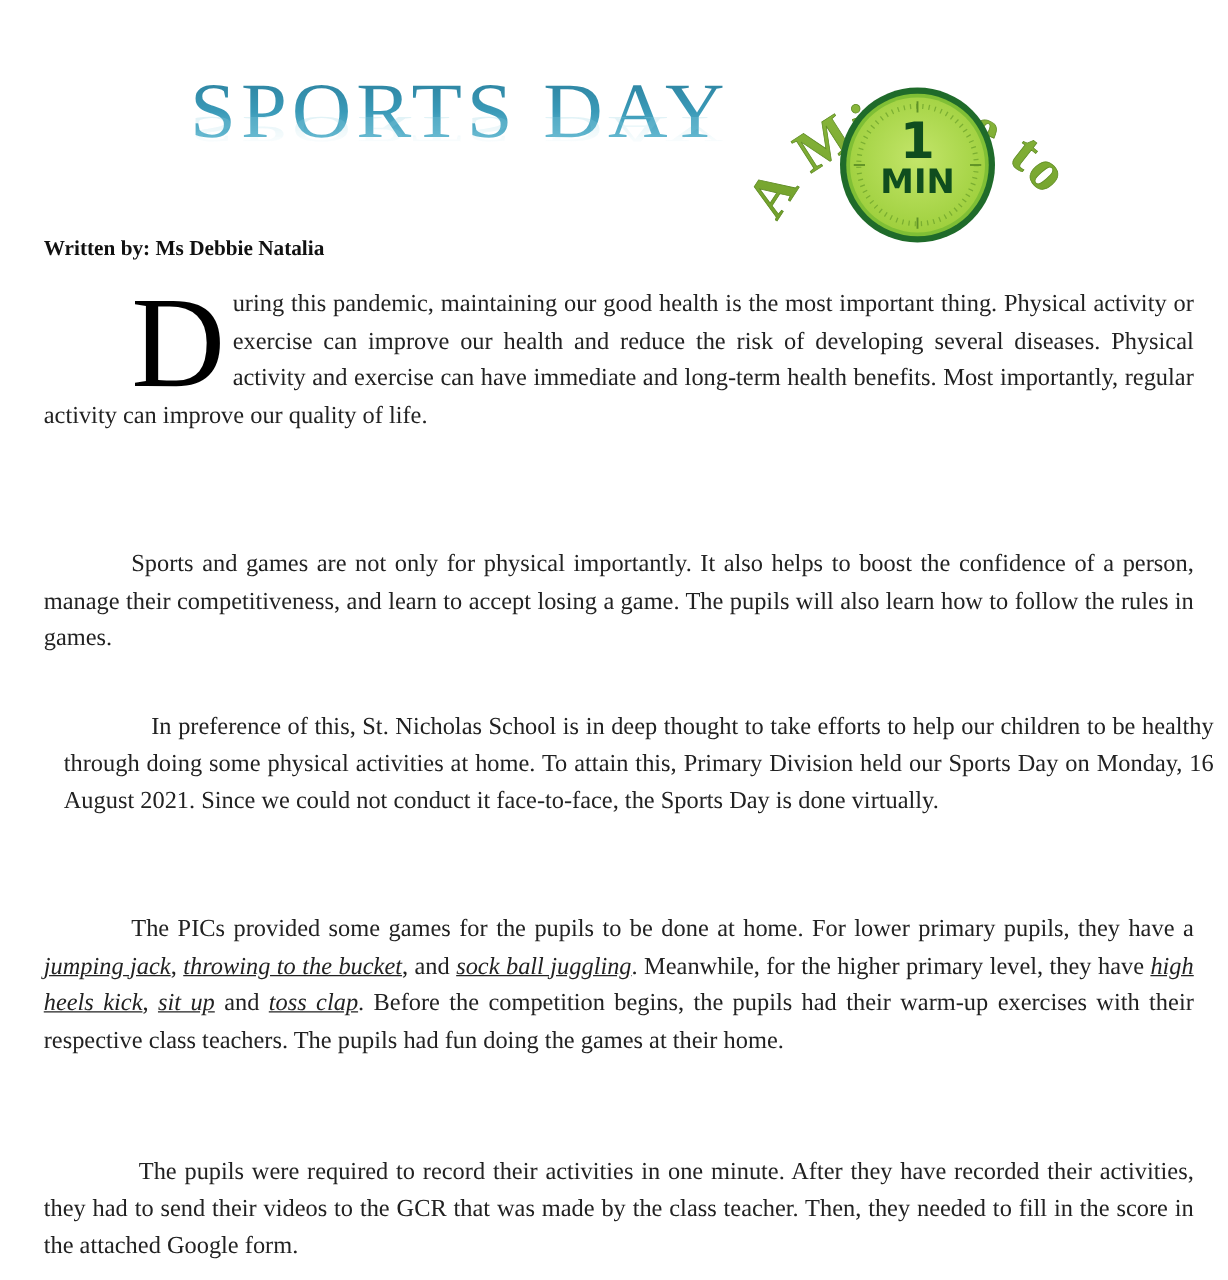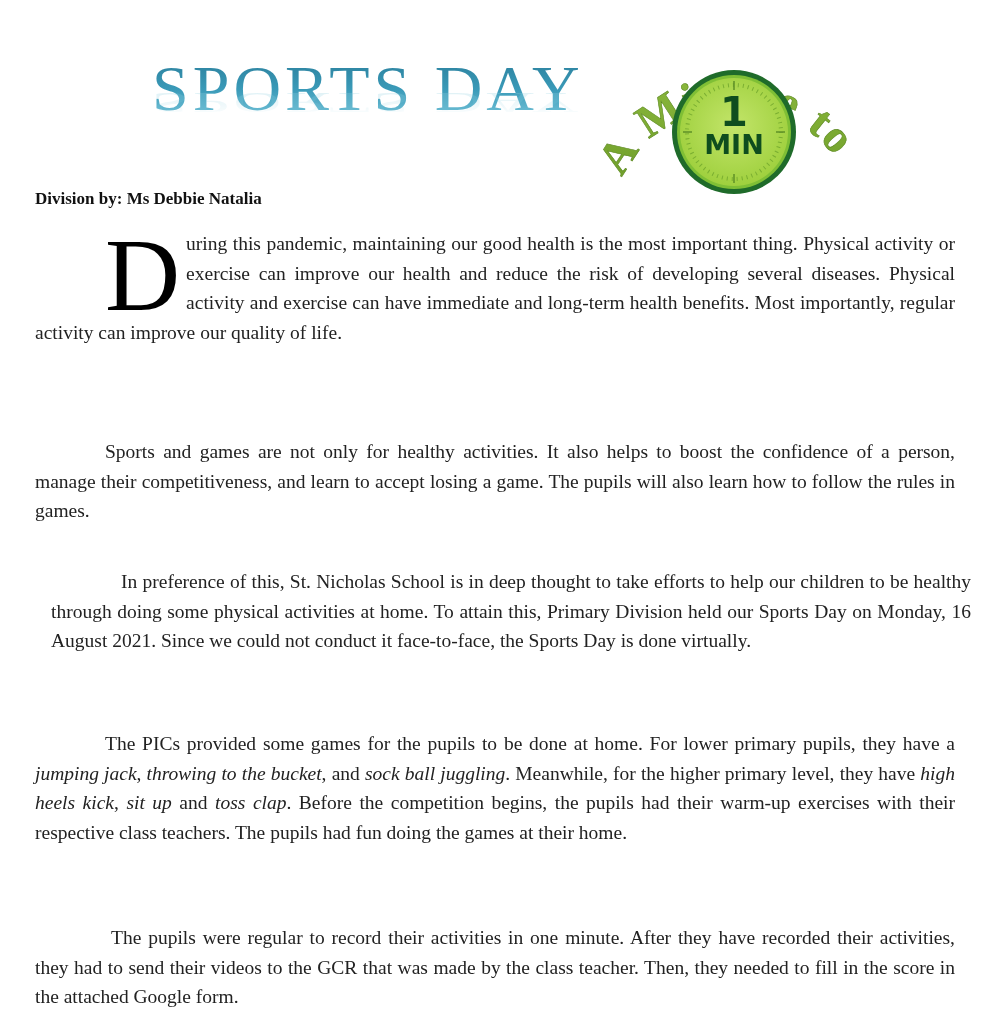--- a/index.html
+++ b/index.html
@@ -101,21 +101,21 @@
       margin: 6px 6px 0 70px;
       color: #000000;
       font-weight: normal;
     }
     .p1 { margin-top: 0; }
     .p2 { position: absolute; top: 178px; left: 0; width: 920px; }
     .p3 { position: absolute; top: 308px; left: 16px; width: 920px; }
     .p4 { position: absolute; top: 470px; left: 0; width: 920px; }
     .p5 { position: absolute; top: 664px; left: 0; width: 920px; }
     .p5.indent { text-indent: 76px; }
-    em { font-style: italic; }
+    em { font-style: italic; text-decoration: underline; }
   </style>
 </head>
 <body>
 
 <div class="header">
   <div class="title-wrap">
     <div class="title">SPORTS DAY</div>
     <div class="title-reflection">SPORTS DAY</div>
   </div>
 
@@ -146,25 +146,25 @@
         <line x1="154" y1="166" x2="154" y2="175" stroke="#5f9127" stroke-width="1.5"></line>
         <line x1="103" y1="124" x2="112" y2="124" stroke="#5f9127" stroke-width="1.5"></line>
         <line x1="196" y1="124" x2="205" y2="124" stroke="#5f9127" stroke-width="1.5"></line>
       </g>
       <text x="154" y="118" text-anchor="middle" font-family="DejaVu Sans, Liberation Sans, sans-serif" font-weight="bold" font-size="40" fill="#0f4d1e">1</text>
       <text x="154" y="146" text-anchor="middle" font-family="DejaVu Sans, Liberation Sans, sans-serif" font-weight="bold" font-size="27" fill="#0f4d1e">MIN</text>
     </svg>
   </div>
 </div>
 
-<div class="byline">Division by: Ms Debbie Natalia</div>
+<div class="byline">Written by: Ms Debbie Natalia</div>
 
 <div class="content">
   <p class="para p1"><span class="dropcap">D</span><span>uring this pandemic, maintaining our good health is the most important thing. Physical activity or exercise can improve our health and reduce the risk of developing several diseases. Physical activity and exercise can have immediate and long-term health benefits. Most importantly, regular activity can improve our quality of life.</span></p>
 
-  <p class="para indent p2">Sports and games are not only for healthy activities. It also helps to boost the confidence of a person, manage their competitiveness, and learn to accept losing a game. The pupils will also learn how to follow the rules in games.</p>
+  <p class="para indent p2">Sports and games are not only for physical importantly. It also helps to boost the confidence of a person, manage their competitiveness, and learn to accept losing a game. The pupils will also learn how to follow the rules in games.</p>
 
   <p class="para indent p3">In preference of this, St. Nicholas School is in deep thought to take efforts to help our children to be healthy through doing some physical activities at home. To attain this, Primary Division held our Sports Day on Monday, 16 August 2021.  Since we could not conduct it face-to-face, the Sports Day is done virtually.</p>
 
   <p class="para indent p4"><span>The PICs provided some games for the pupils to be done at home. For lower primary pupils, they have a </span><em>jumping jack</em><span>, </span><em>throwing to the bucket</em><span>, and </span><em>sock ball juggling</em><span>. Meanwhile, for the higher primary level, they have </span><em>high heels kick</em><span>, </span><em>sit up</em><span> and </span><em>toss clap</em><span>. Before the competition begins, the pupils had their warm-up exercises with their respective class teachers. The pupils had fun doing the games at their home.</span></p>
 
-  <p class="para indent p5">The pupils were regular to record their activities in one minute. After they have recorded their activities, they had to send their videos to the GCR that was made by the class teacher. Then, they needed to fill in the score in the attached Google form.</p>
+  <p class="para indent p5">The pupils were required to record their activities in one minute. After they have recorded their activities, they had to send their videos to the GCR that was made by the class teacher. Then, they needed to fill in the score in the attached Google form.</p>
 </div>
 
 </body></html>

